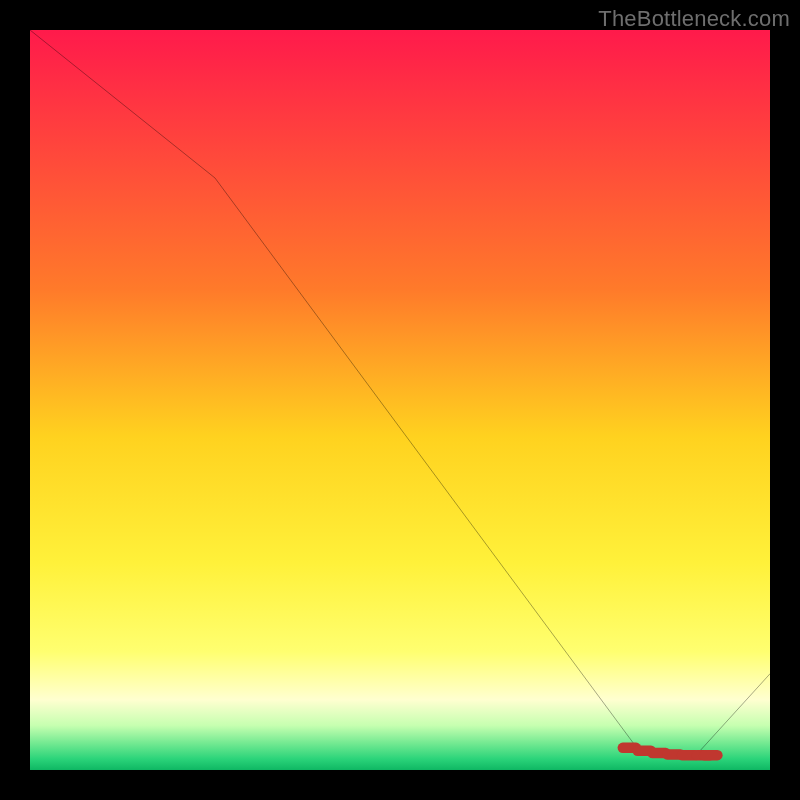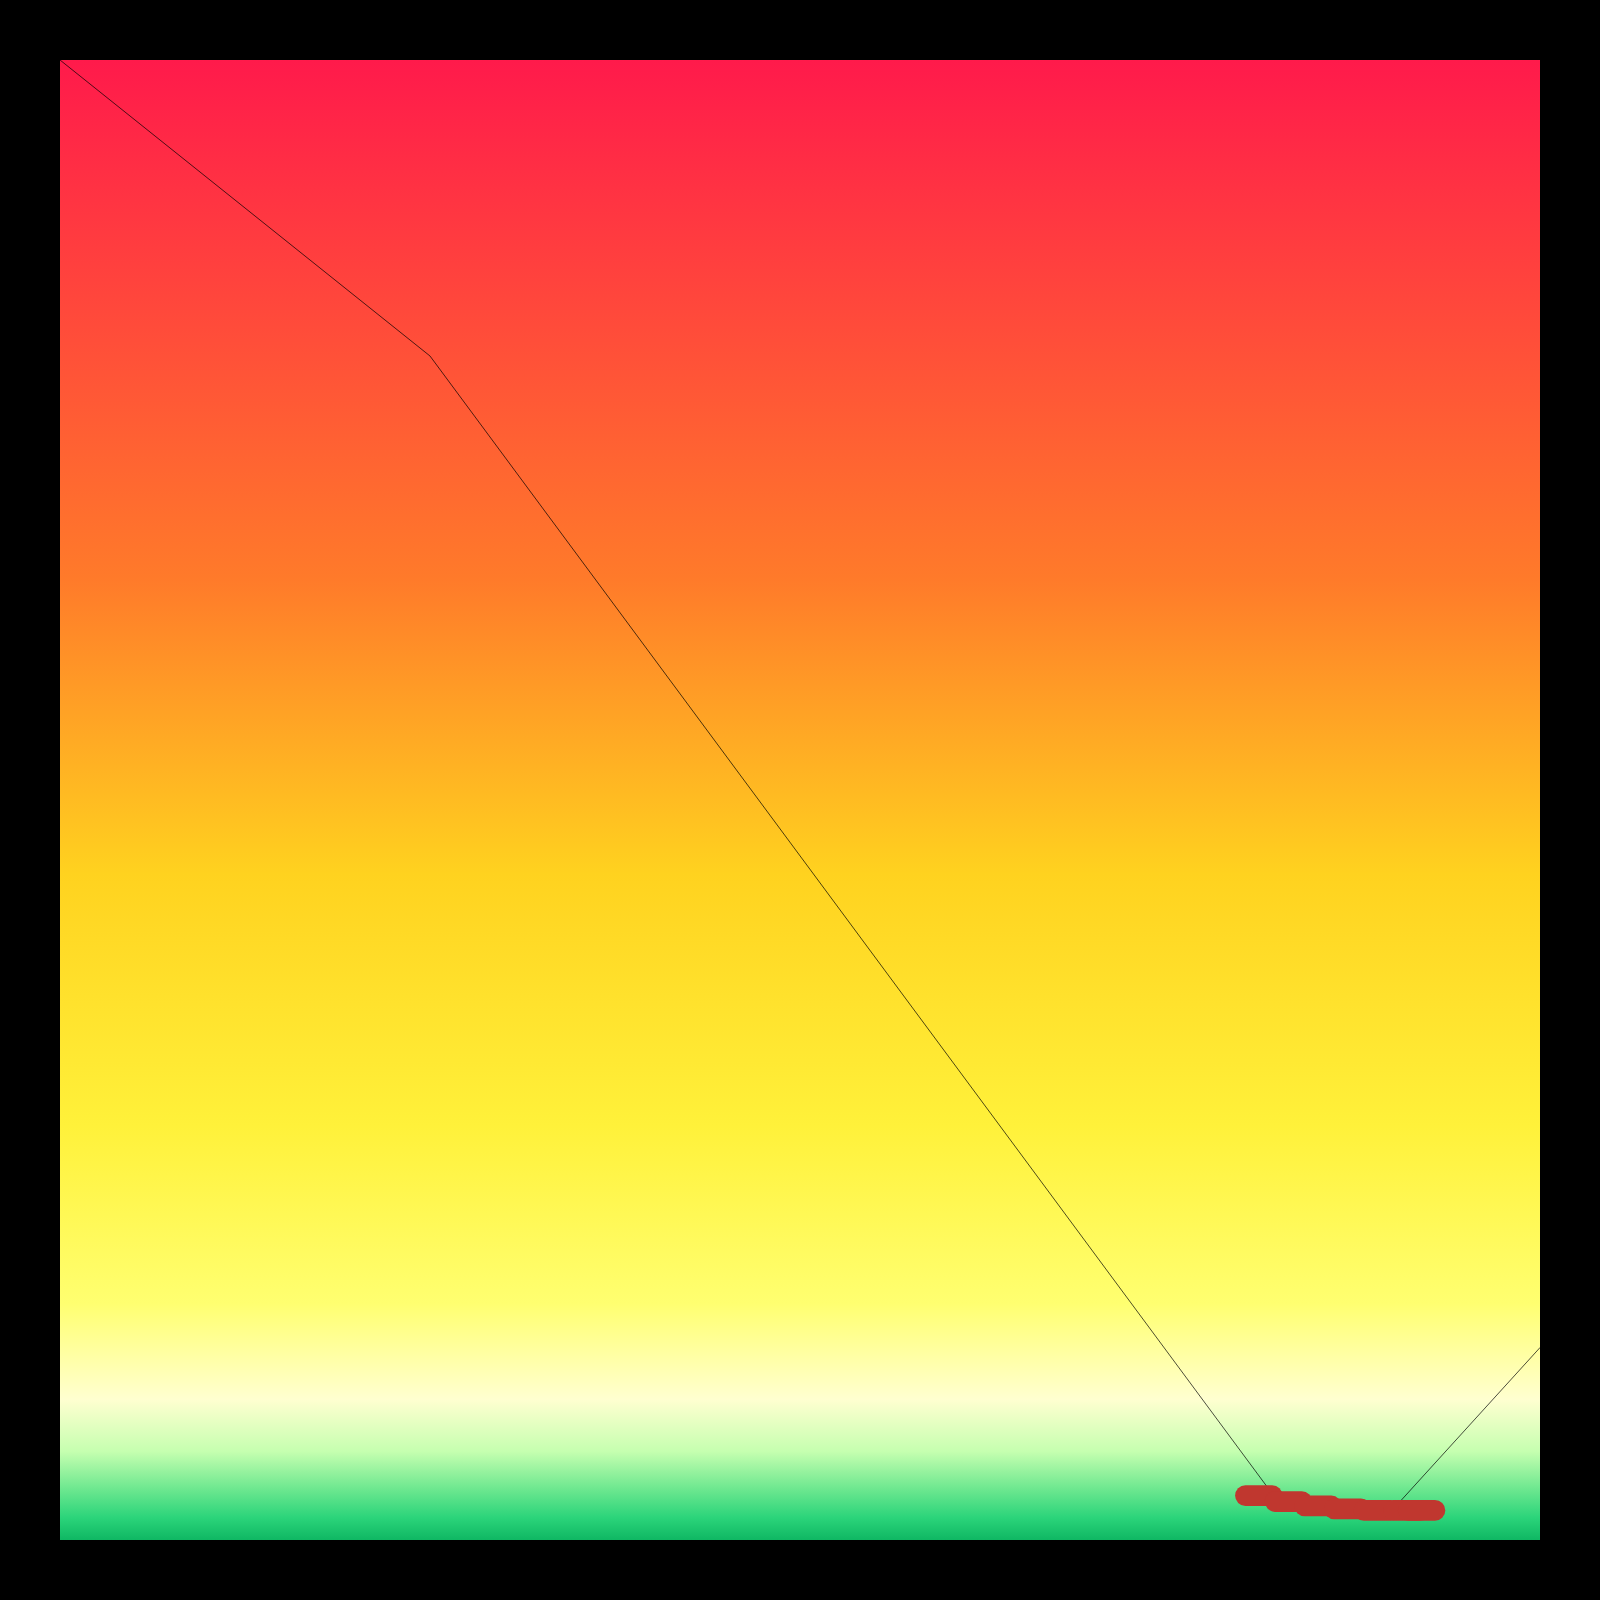--- a/index.html
+++ b/index.html
@@ -48,20 +48,21 @@
     letter-spacing: 0.2px;
     font-weight: 400;
     user-select: none;
   }
 </style>
 </head>
 <body>
 
 <div class="frame">
 
+  <div class="attribution">TheBottleneck.com</div>
 
   <div class="plot">
     <svg class="gradient" viewBox="0 0 100 100" preserveAspectRatio="none">
       <defs>
         <linearGradient id="bg" x1="0" y1="0" x2="0" y2="1">
             <stop offset="0%" stop-color="#ff1a4b"></stop>
             <stop offset="35%" stop-color="#ff7a2a"></stop>
             <stop offset="55.00000000000001%" stop-color="#ffd21f"></stop>
             <stop offset="72%" stop-color="#fff13a"></stop>
             <stop offset="84%" stop-color="#ffff70"></stop>

